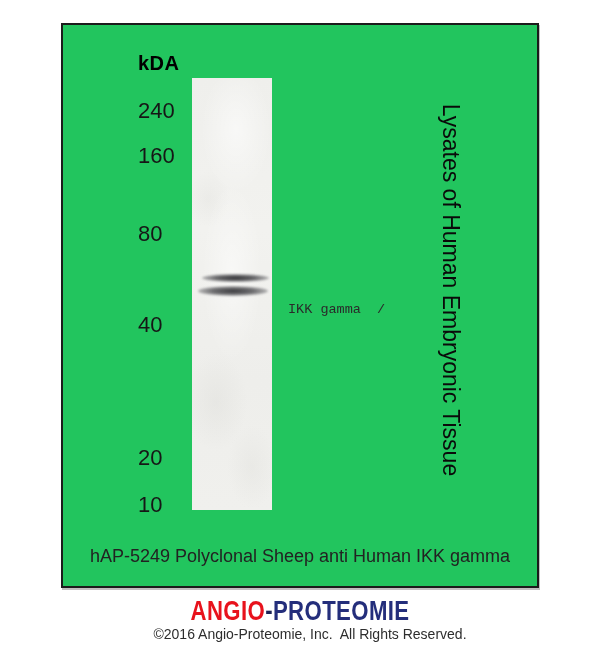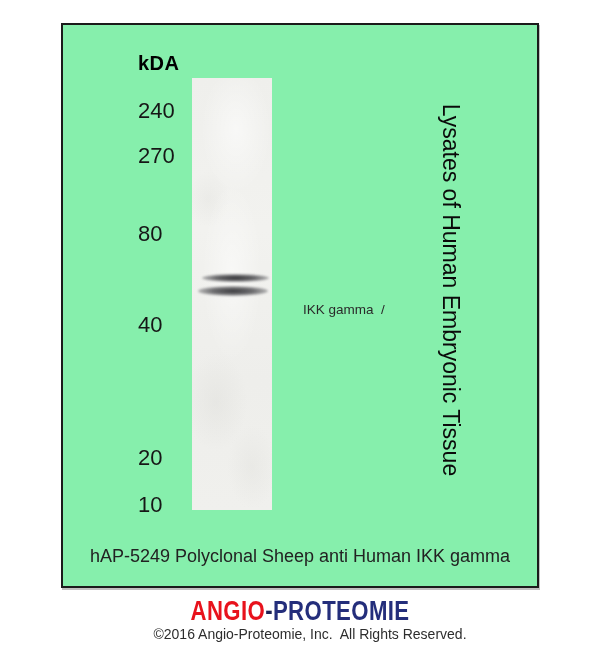--- a/index.html
+++ b/index.html
@@ -13,21 +13,21 @@
     color: #111;
     overflow: hidden;
   }
 
   
   .blot-box {
     position: absolute;
     left: 61px; top: 23px;
     width: 478px; height: 565px;
     border: 2px solid #1b1b1b;
-    background: #86efac;
+    background: #22c55e;
     box-shadow: 1px 2px 0 rgba(140,140,140,0.55);
   }
 
   
   .kda-heading {
     position: absolute;
     left: 75px; top: 27px;
     font-size: 20px;
     font-weight: bold;
     letter-spacing: 0.5px;
@@ -82,25 +82,26 @@
     left: 6px; top: 208px;
     width: 70px; height: 10px;
     background: radial-gradient(ellipse at center,
       rgba(42,42,46,0.92) 0%, rgba(70,70,74,0.78) 42%,
       rgba(115,115,119,0.38) 74%, rgba(150,150,154,0) 100%);
   }
 
   
   .band-annotation {
     position: absolute;
-    left: 240px; top: 240px;
+    left: 225px; top: 240px;
     font-size: 13.5px;
     line-height: 18px;
     color: #2a2a2a;
     white-space: pre;
+    font-family: Liberation Mono, monospace;
   }
 
   
   .side-label {
     position: absolute;
     left: 387px; top: 265px;
     transform: translate(-50%, -50%) rotate(90deg);
     transform-origin: center center;
     white-space: nowrap;
     font-size: 23px;
@@ -148,21 +149,21 @@
 </head>
 <body>
 
 <div class="canvas">
 
   <div class="blot-box">
 
     <div class="kda-heading">kDA</div>
 
     <div class="mw-label mw-240">240</div>
-    <div class="mw-label mw-160">270</div>
+    <div class="mw-label mw-160">160</div>
     <div class="mw-label mw-80">80</div>
     <div class="mw-label mw-40">40</div>
     <div class="mw-label mw-20">20</div>
     <div class="mw-label mw-10">10</div>
 
     <div class="gel-lane">
       <div class="band band-upper"></div>
       <div class="band band-lower"></div>
     </div>
 

